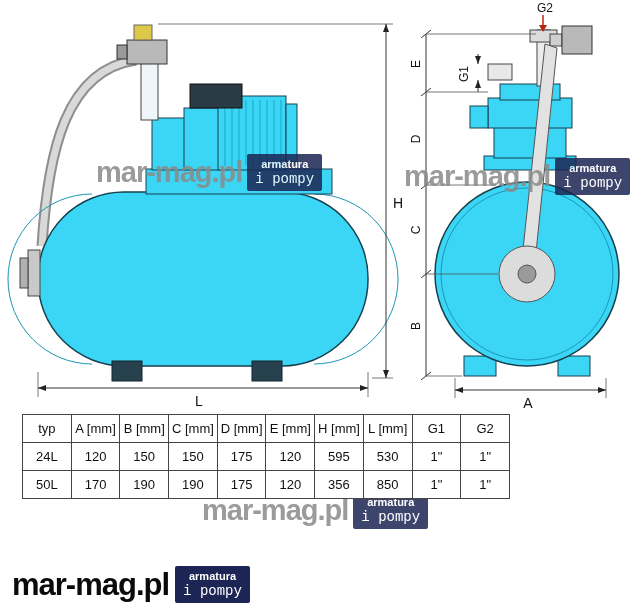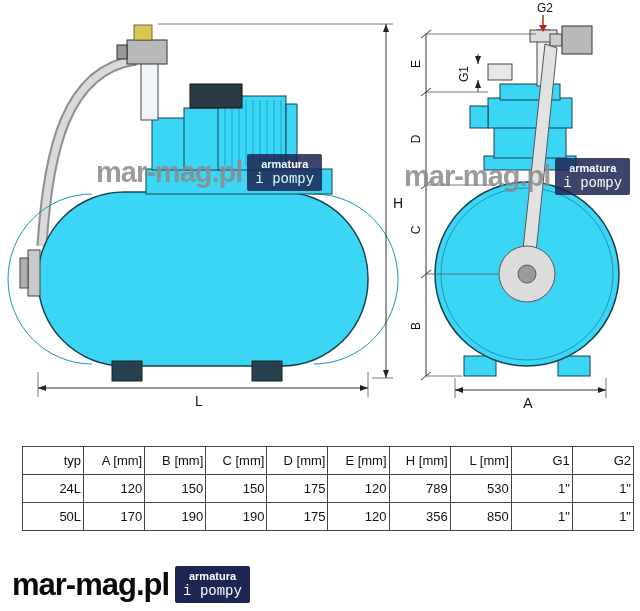--- a/index.html
+++ b/index.html
@@ -16,23 +16,23 @@
   
   .wm{position:absolute;display:flex;align-items:center;gap:5px;opacity:.85;}
   .wm-text{font-weight:bold;font-size:29px;letter-spacing:-1px;color:#8a8a8a;line-height:1;}
   .badge{background:#1C2553;color:#fff;text-align:center;padding:4px 8px;border-radius:2px;line-height:1.15;}
   .badge .b1{display:block;font-size:11px;font-weight:bold;}
   .badge .b2{display:block;font-size:14px;font-family:Liberation Mono, monospace;}
   .logo{position:absolute;display:flex;align-items:center;gap:6px;}
   .logo .logo-text{font-weight:bold;font-size:31px;letter-spacing:-1px;color:#0a0a0a;line-height:1;}
   
   .spec-table{
-    position:absolute;left:22px;top:414px;width:612px;
+    position:absolute;left:22px;top:414px;width:488px;
     border-collapse:collapse;table-layout:fixed;
-    font-size:13px;text-align:right;background:#fff;margin-top:32px;
+    font-size:13px;text-align:center;background:#fff;
   }
   .spec-table th,.spec-table td{
     border:1px solid #444;height:27px;padding:0 2px;font-weight:normal;
   }
 </style>
 </head>
 <body>
 
 <div class="page">
 
@@ -202,21 +202,21 @@
         <th>G1</th>
         <th>G2</th>
       </tr>
       <tr>
         <td>24L</td>
         <td>120</td>
         <td>150</td>
         <td>150</td>
         <td>175</td>
         <td>120</td>
-        <td>789</td>
+        <td>595</td>
         <td>530</td>
         <td>1"</td>
         <td>1"</td>
       </tr>
       <tr>
         <td>50L</td>
         <td>170</td>
         <td>190</td>
         <td>190</td>
         <td>175</td>

